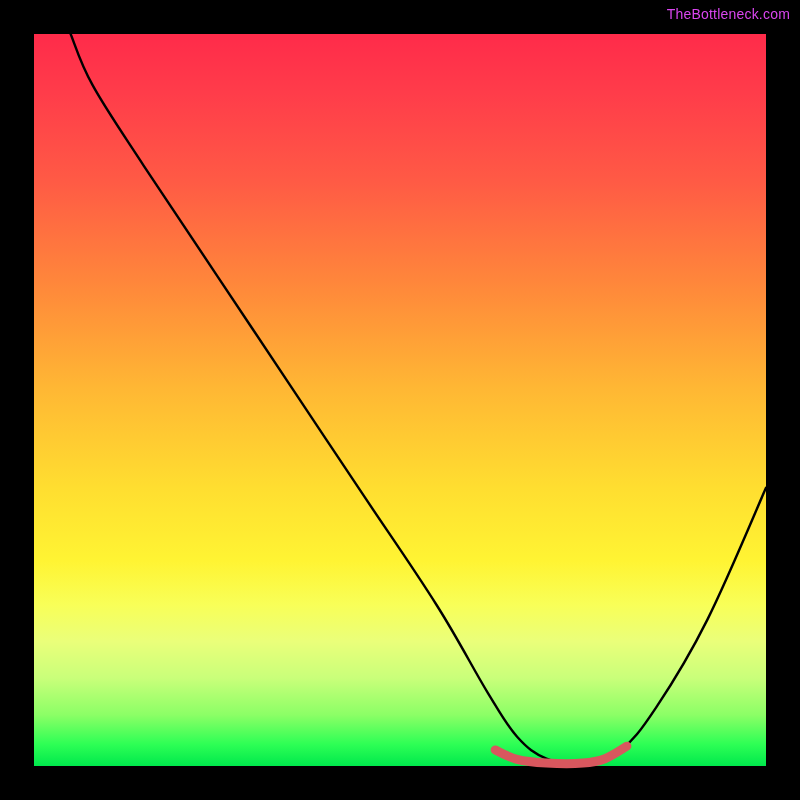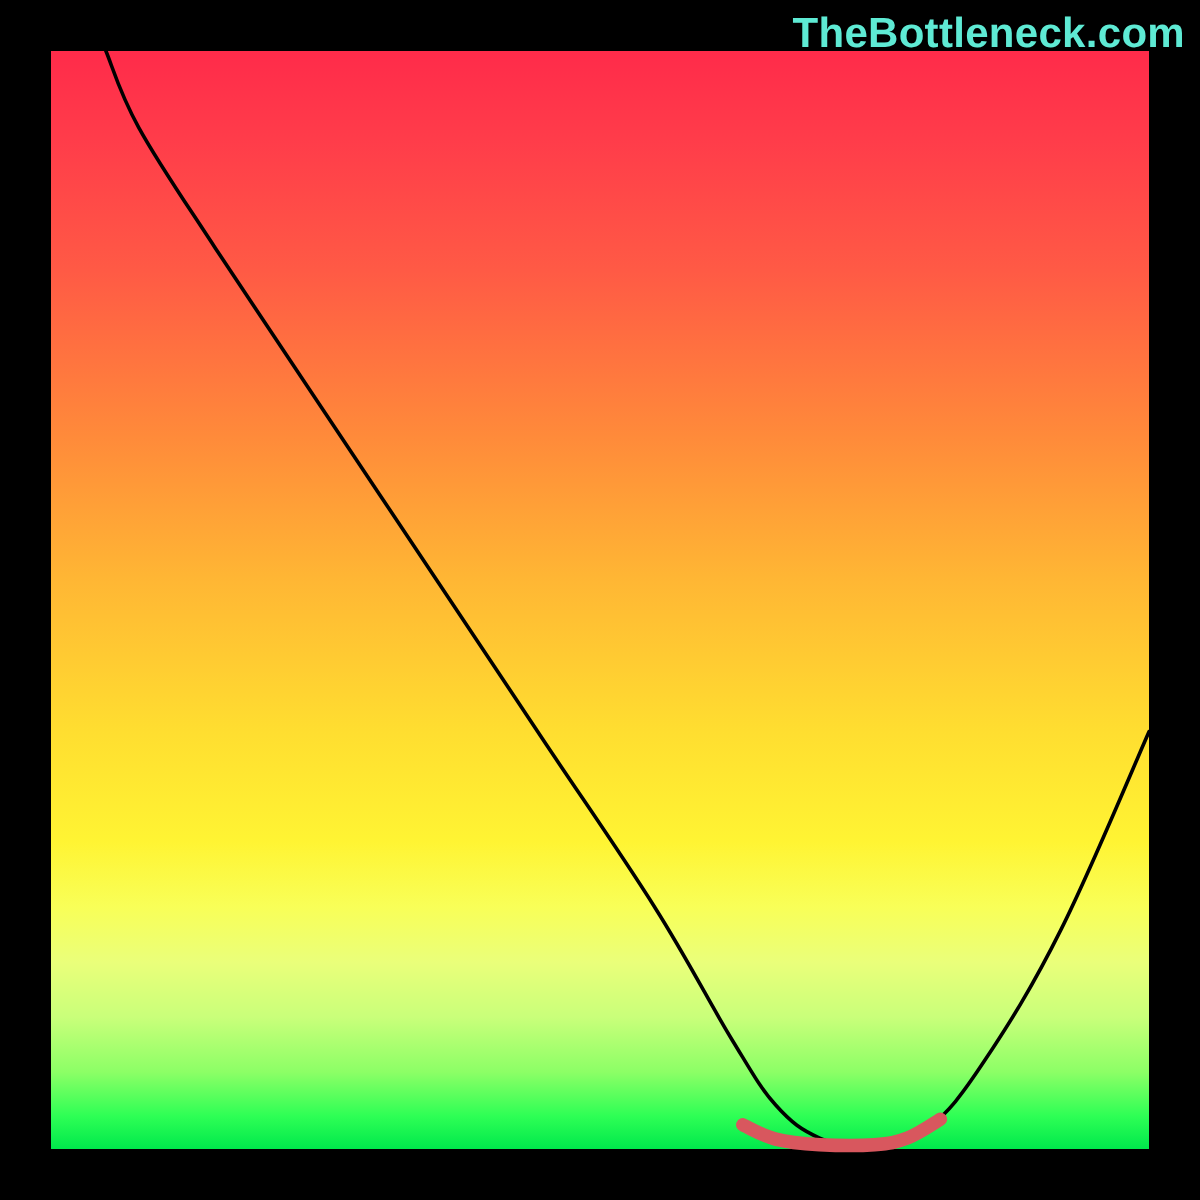--- a/index.html
+++ b/index.html
@@ -37,23 +37,23 @@
       #c9ff7a 88%,
       #8cff66 93%,
       #2eff55 97%,
       #00e84c 100%
     );
   }
   .watermark {
     position: absolute;
     top: 6px;
     right: 10px;
-    color: #5eead4;
-    font-size: 28px;
-    font-weight: 700;
+    color: #d946ef;
+    font-size: 14px;
+    font-weight: 400;
     letter-spacing: 0.2px;
     user-select: none;
   }
   svg.curve {
     position: absolute;
     left: 0;
     top: 0;
     width: 732px;
     height: 732px;
     overflow: visible;

